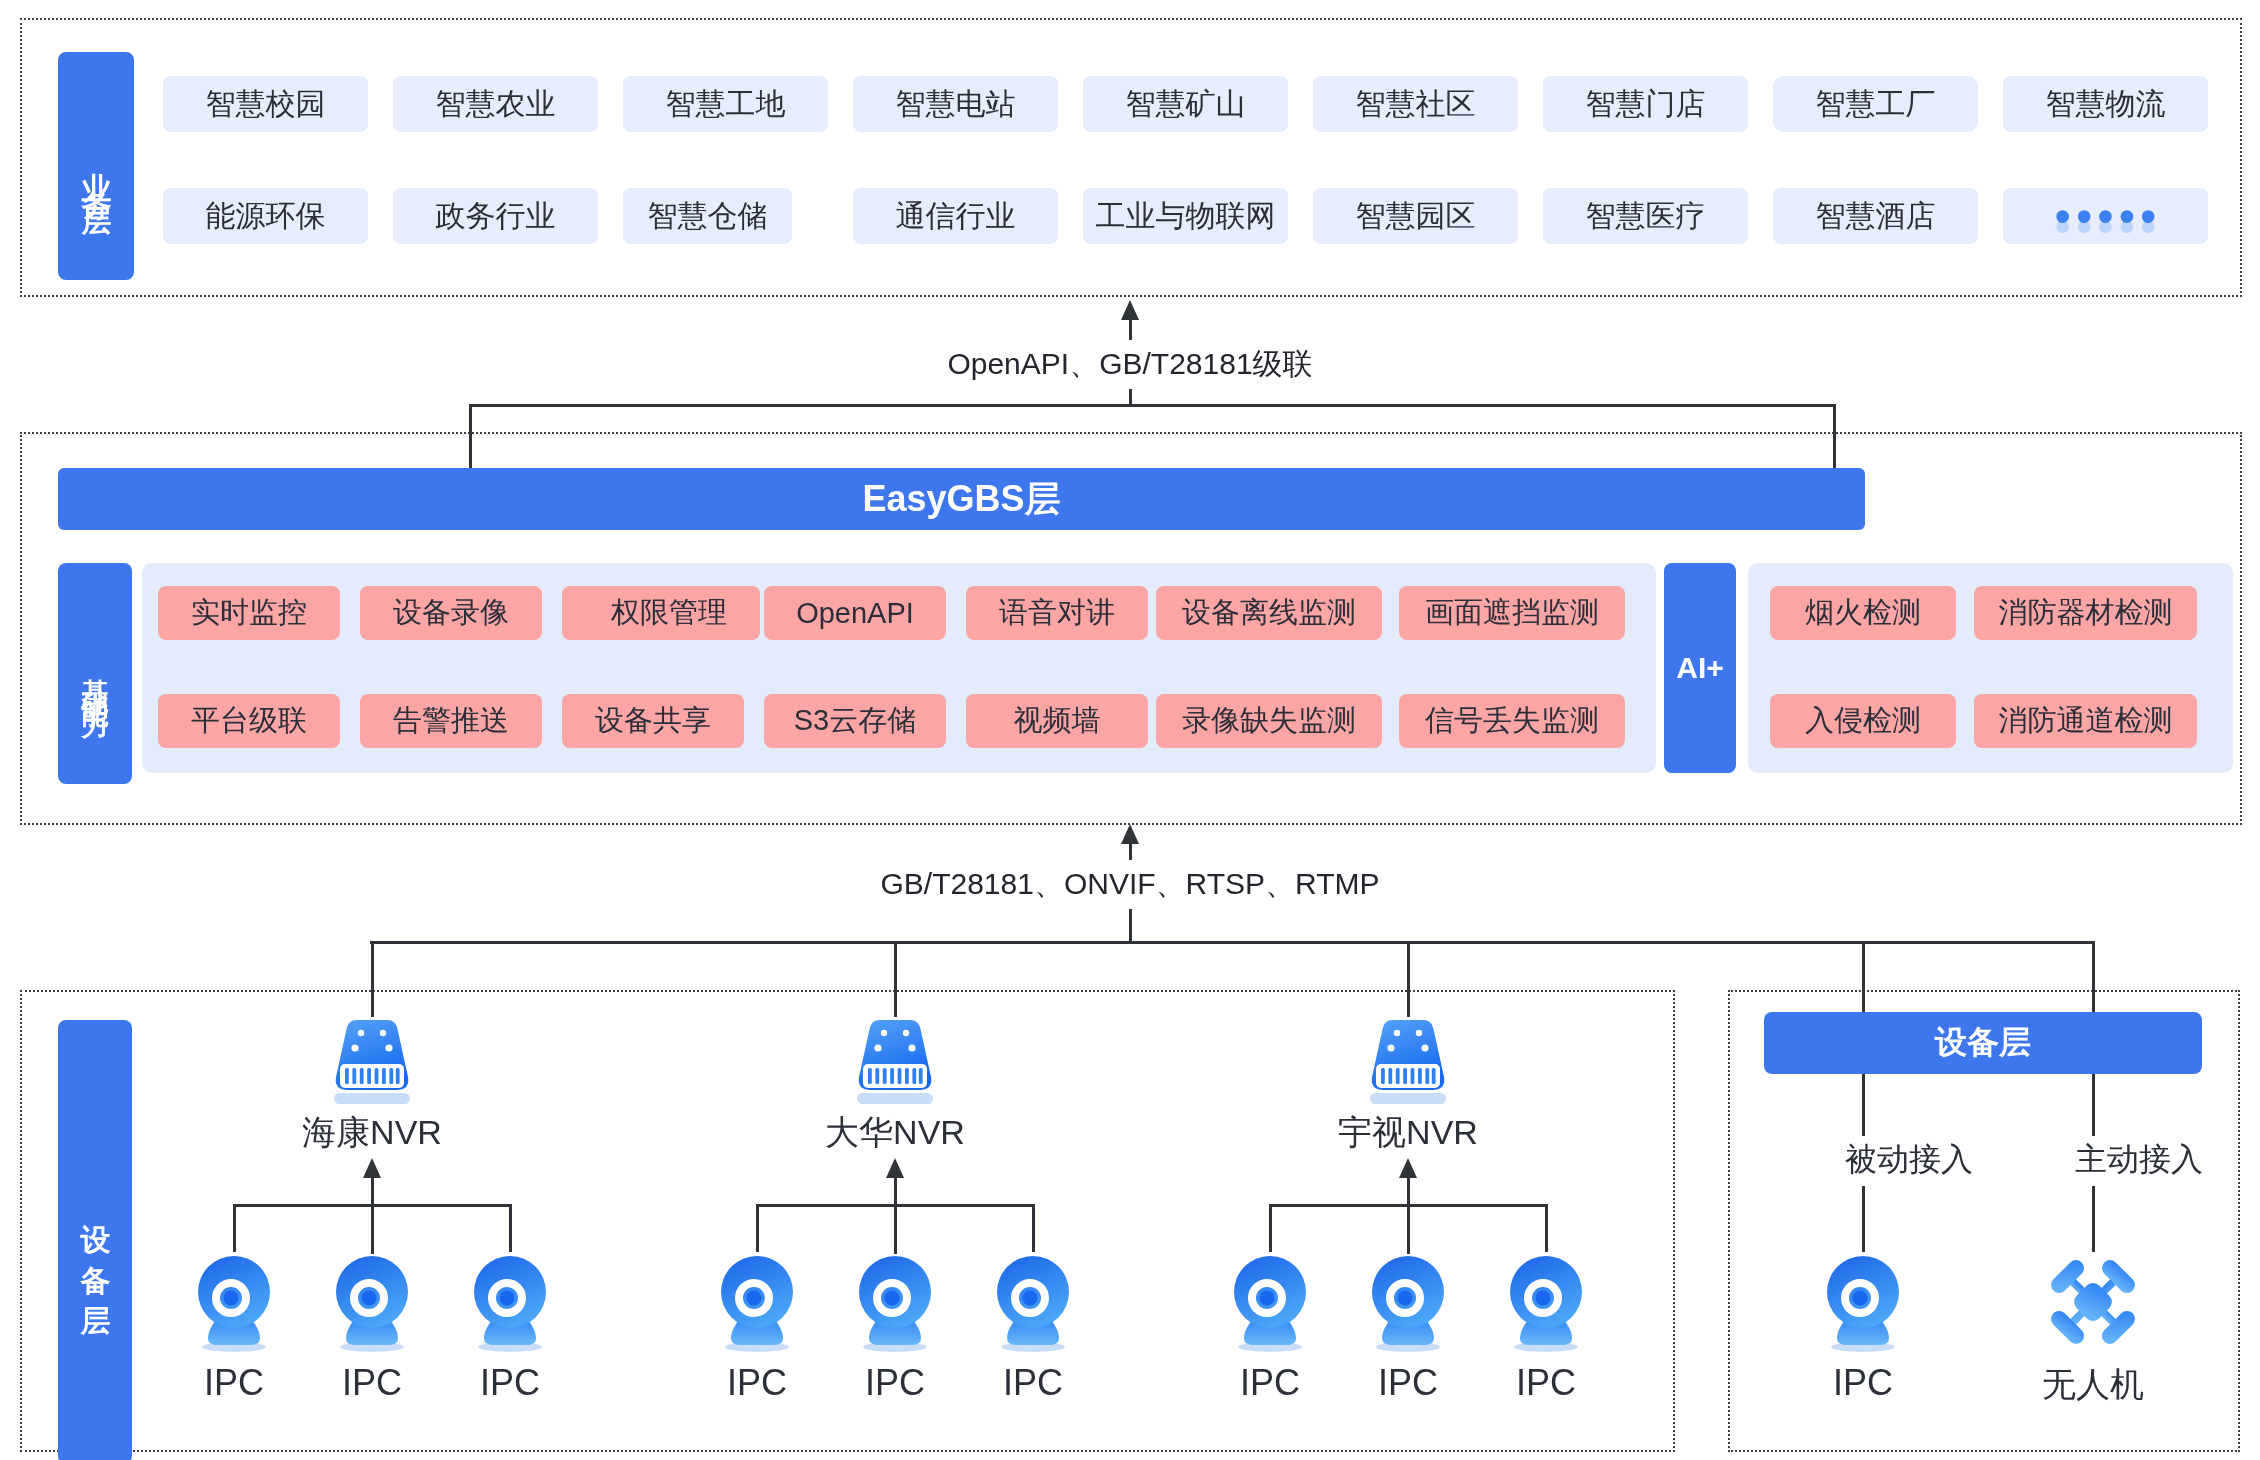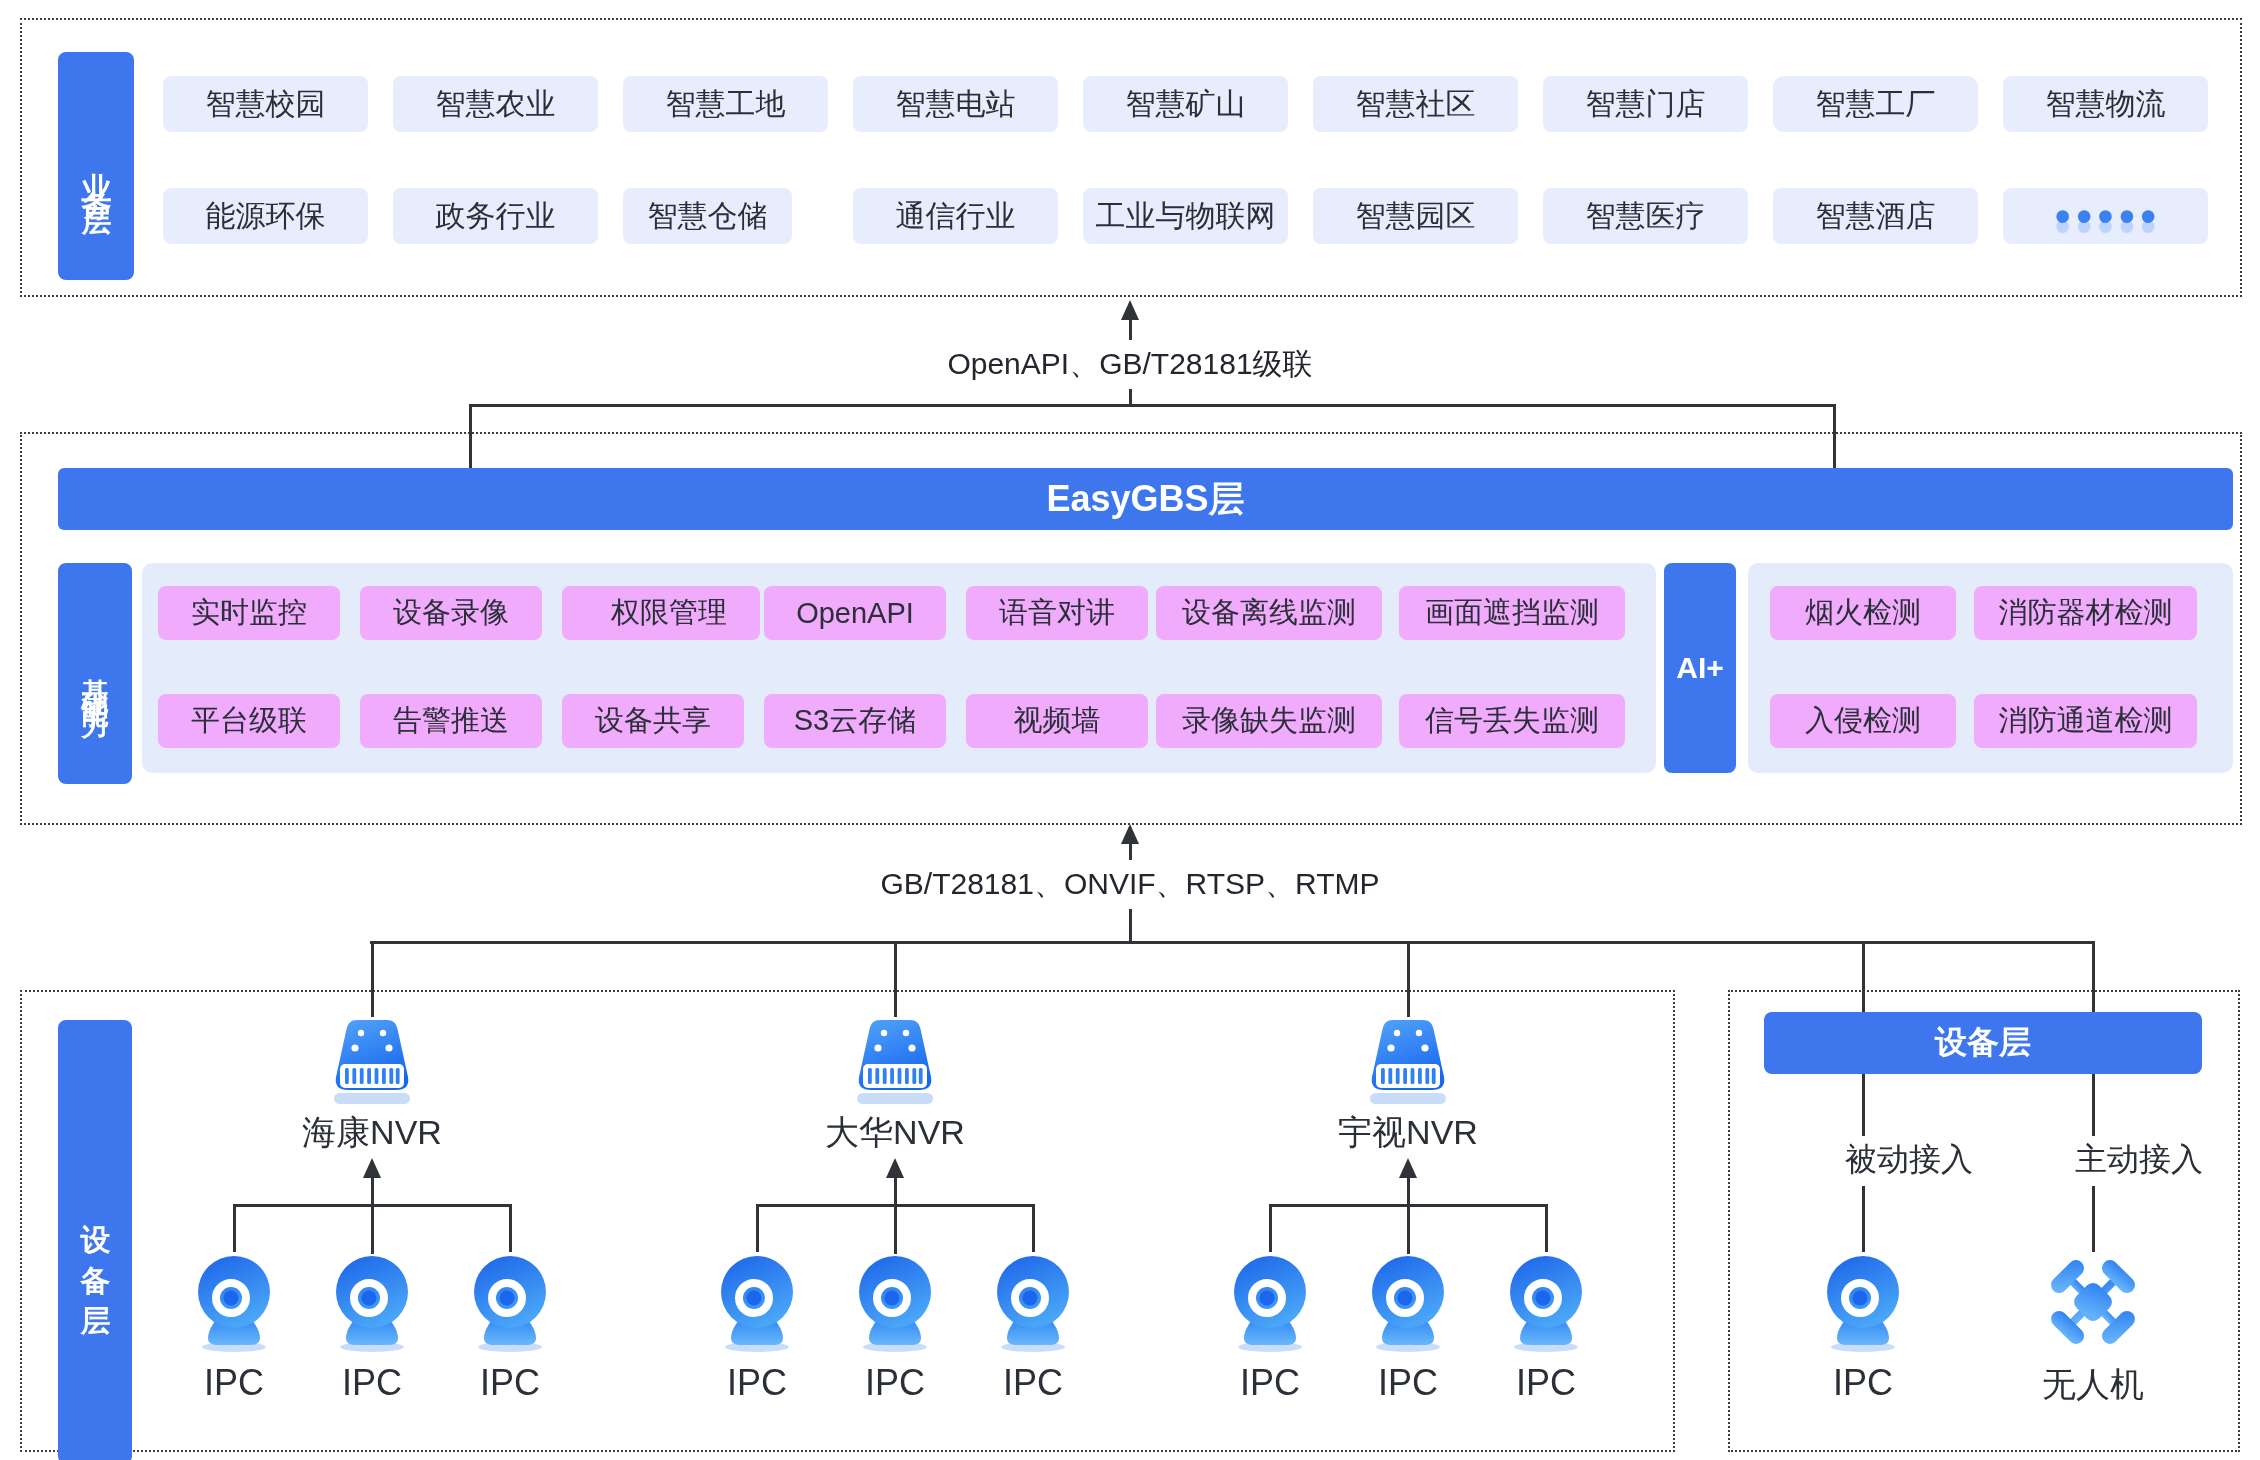--- a/index.html
+++ b/index.html
@@ -15,21 +15,21 @@
   }
   .vlabel.biz{font-size:30px;letter-spacing:18px;padding-top:18px;}
   .vlabel.cap{font-size:27px;letter-spacing:11px;padding-top:11px;}
   .vlabel.dev{font-size:30px;letter-spacing:42px;padding-top:42px;}
   .chip{
     position:absolute;height:56px;background:#e7edfc;border-radius:8px;z-index:2;
     display:flex;align-items:center;justify-content:center;font-size:30px;font-weight:500;color:#2b2f38;
   }
   .panel{position:absolute;background:#e4ebfb;border-radius:10px;z-index:1;}
   .witem{
-    position:absolute;height:54px;background:#f0abfc;border-radius:8px;z-index:2;
+    position:absolute;height:54px;background:#fca5a5;border-radius:8px;z-index:2;
     display:flex;align-items:center;justify-content:center;font-size:29px;font-weight:500;color:#2b2f38;
   }
   .bluebar{
     position:absolute;background:#3d76ed;color:#fff;border-radius:6px;z-index:2;
     display:flex;align-items:center;justify-content:center;font-weight:700;
   }
   .aibox{
     position:absolute;background:#3d76ed;color:#fff;border-radius:8px;z-index:2;
     display:flex;align-items:center;justify-content:center;font-size:30px;font-weight:600;
   }
@@ -102,21 +102,21 @@
   <div class="arrow-up" style="left:1121px;top:300px;"></div>
   <div class="vline" style="left:1128.5px;top:318px;height:88px;"></div>
   <div class="linklabel" style="left:730px;top:340px;width:800px;">
     <span>OpenAPI、GB/T28181级联</span>
   </div>
   <div class="hline" style="left:468.5px;top:404px;width:1367px;"></div>
   <div class="vline" style="left:468.5px;top:404px;height:66px;"></div>
   <div class="vline" style="left:1832.5px;top:404px;height:66px;"></div>
 
   <div class="dashed-box" style="left:20px;top:432px;width:2218px;height:389px;"></div>
-  <div class="bluebar" style="left:58px;top:468px;width:2175px;height:62px;font-size:36px;">EasyGBS层</div>
+  <div class="bluebar" style="left:58px;top:468px;width:1807px;height:62px;font-size:36px;">EasyGBS层</div>
 
   <div class="vlabel cap" style="left:58px;top:563px;width:74px;height:210px;">基础能力</div>
   <div class="panel" style="left:142px;top:563px;width:1514px;height:210px;"></div>
 
   <div class="witem" style="left:158px;top:586px;width:182px;">实时监控</div>
   <div class="witem" style="left:360px;top:586px;width:182px;">设备录像</div>
   <div class="witem" style="left:562px;top:586px;width:182px;padding-left:16px;">权限管理</div>
   <div class="witem" style="left:764px;top:586px;width:182px;">OpenAPI</div>
   <div class="witem" style="left:966px;top:586px;width:182px;">语音对讲</div>
   <div class="witem" style="left:1156px;top:586px;width:226px;">设备离线监测</div>

